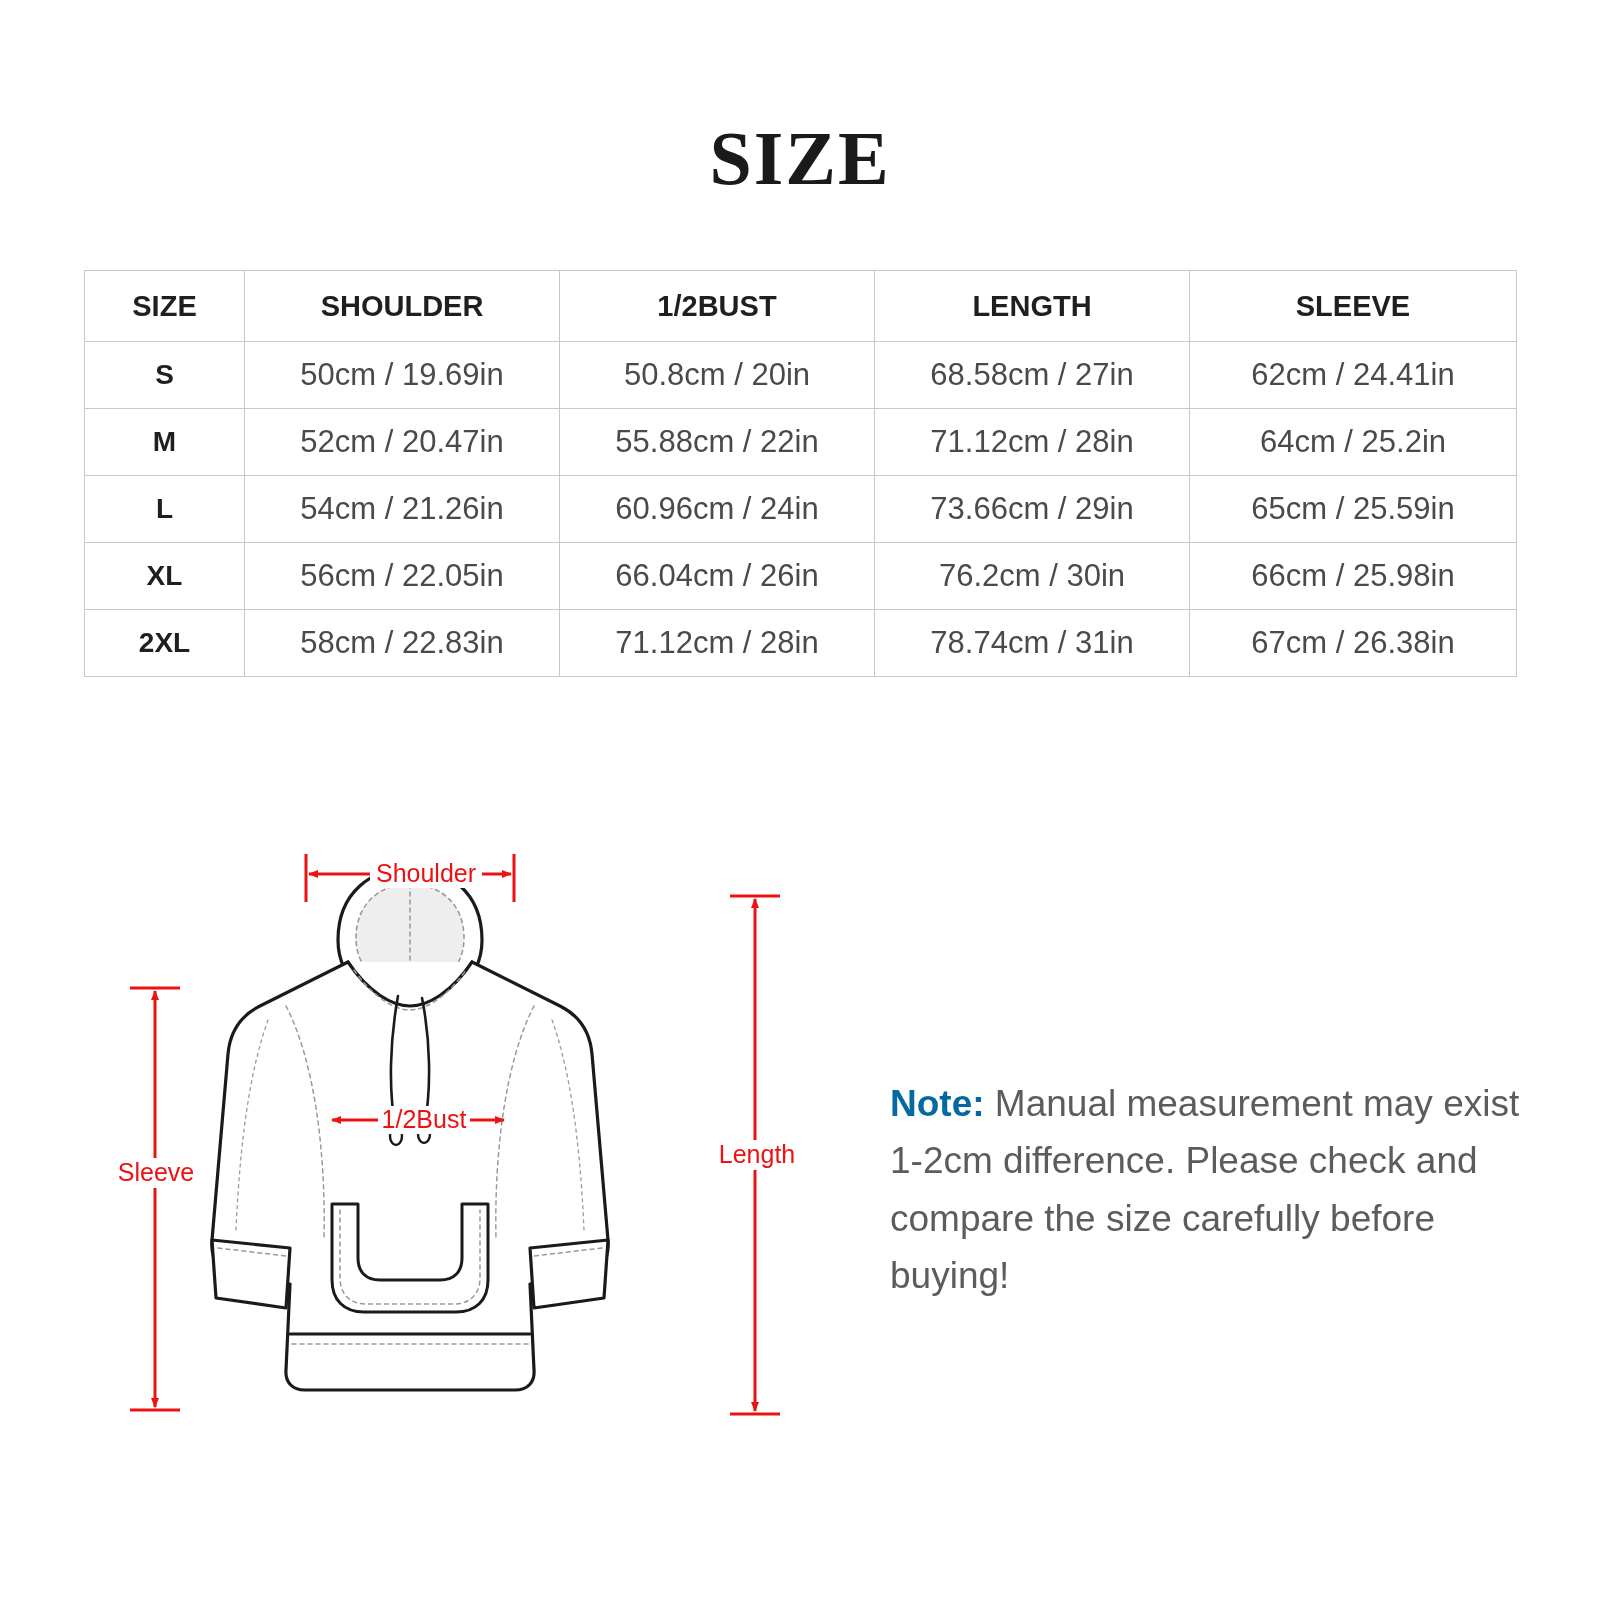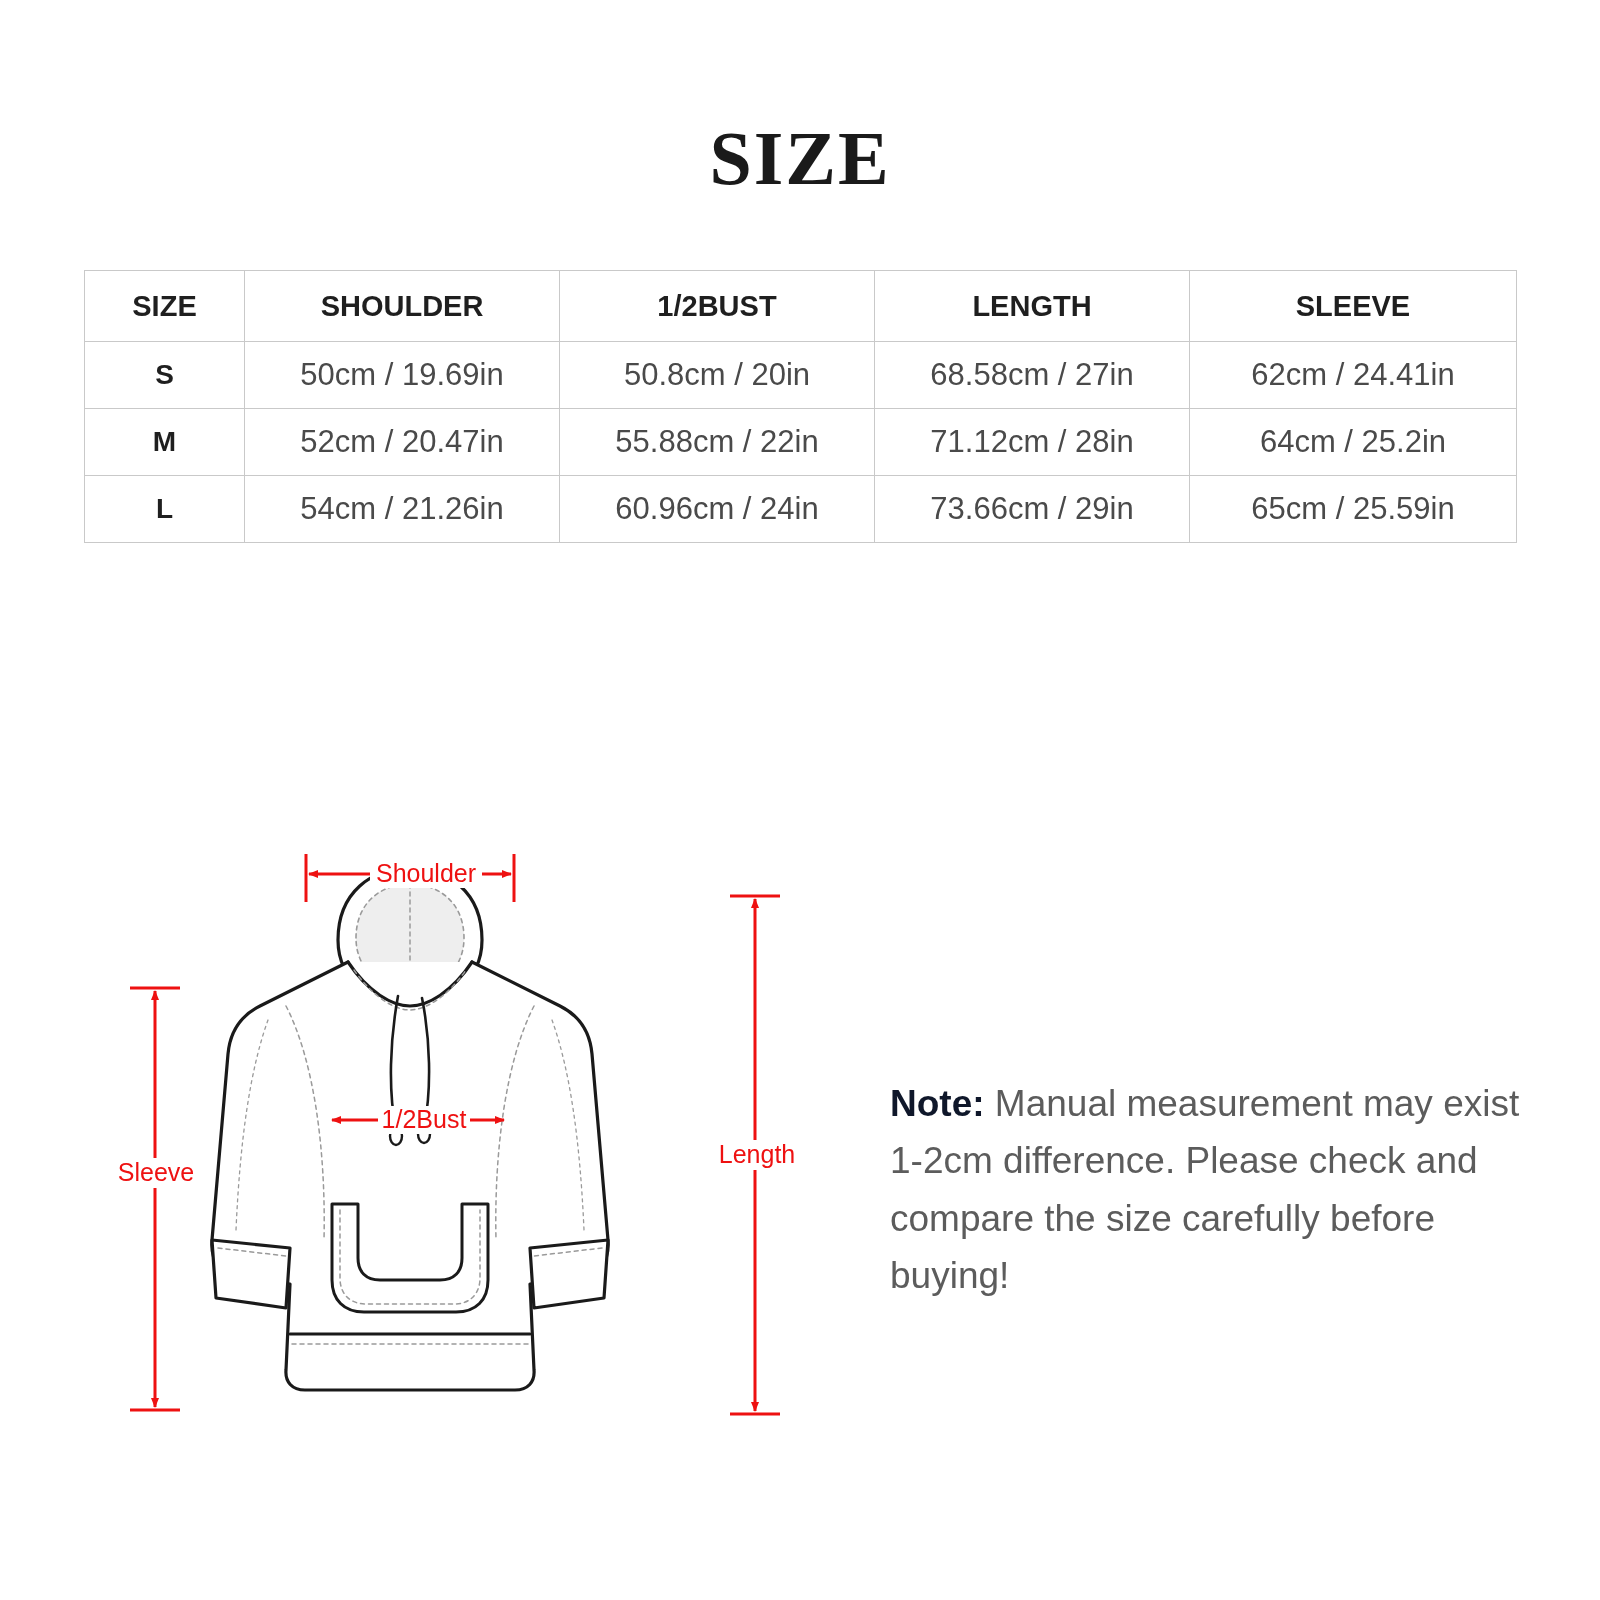--- a/index.html
+++ b/index.html
@@ -82,21 +82,21 @@
   .note {
     position: absolute;
     left: 890px;
     top: 1075px;
     width: 640px;
     font-size: 37px;
     line-height: 1.55;
     color: #5c5c5c;
   }
   .note b {
-    color: #0f172a;
+    color: #0369a1;
     font-weight: 700;
     margin-top: 47px;
   }
 </style>
 </head>
 <body>
 
 <div class="title">SIZE</div>
 
 <div class="table-wrap">
@@ -132,20 +132,34 @@
         <td>71.12cm / 28in</td>
         <td>64cm / 25.2in</td>
       </tr>
       <tr>
         <td class="size-col">L</td>
         <td>54cm / 21.26in</td>
         <td>60.96cm / 24in</td>
         <td>73.66cm / 29in</td>
         <td>65cm / 25.59in</td>
       </tr>
+      <tr>
+        <td class="size-col">XL</td>
+        <td>56cm / 22.05in</td>
+        <td>66.04cm / 26in</td>
+        <td>76.2cm / 30in</td>
+        <td>66cm / 25.98in</td>
+      </tr>
+      <tr>
+        <td class="size-col">2XL</td>
+        <td>58cm / 22.83in</td>
+        <td>71.12cm / 28in</td>
+        <td>78.74cm / 31in</td>
+        <td>67cm / 26.38in</td>
+      </tr>
     </tbody>
   </table>
 </div>
 
 <div class="diagram">
   <svg width="750" height="700" viewBox="0 0 750 700" xmlns="http://www.w3.org/2000/svg">
     <defs>
       <marker id="arrR" markerWidth="10" markerHeight="10" refX="9" refY="4" orient="auto" markerUnits="userSpaceOnUse">
         <path d="M0,0 L10,4 L0,8 z" fill="#ee1111"></path>
       </marker>

